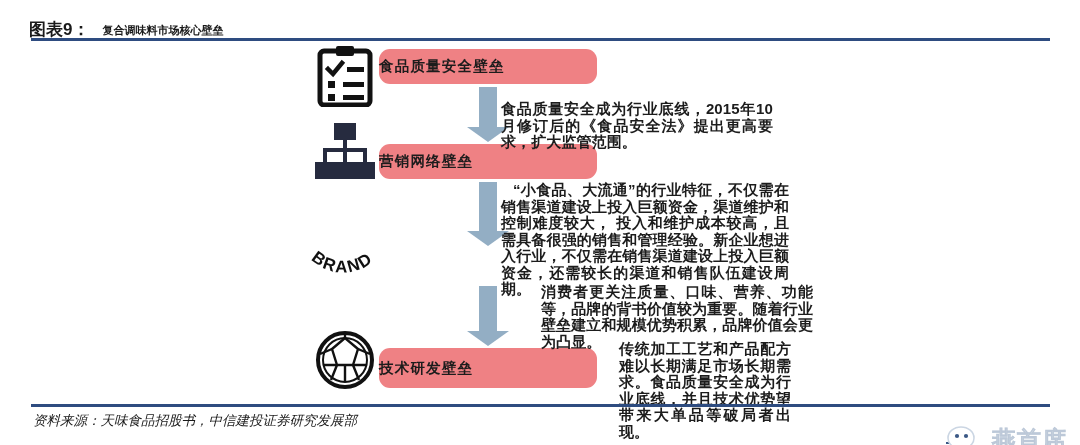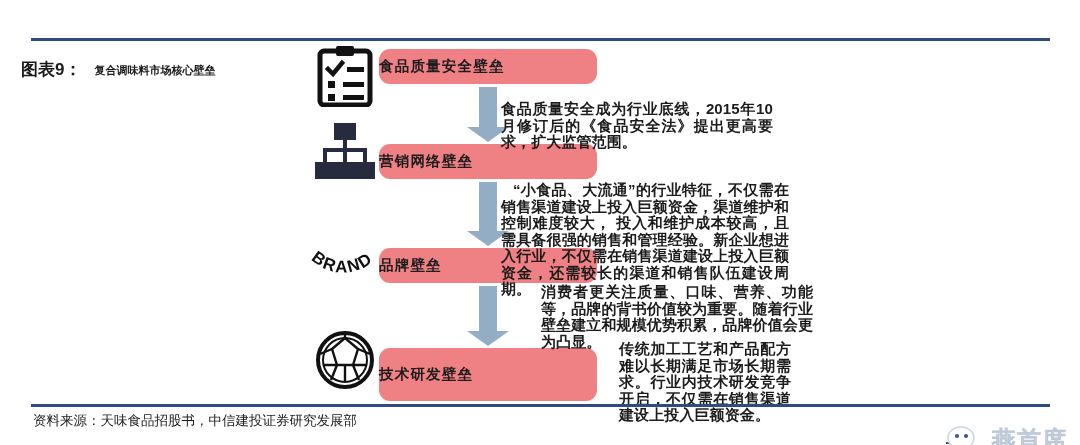--- a/index.html
+++ b/index.html
@@ -20,27 +20,26 @@
     position: absolute;
     left: 0; top: 0;
     width: 1080px;
     height: 445px;
     background: #ffffff;
   }
 
   
   .title-row {
     position: absolute;
-    left: 21px;
+    left: 29px;
     top: 14px;
     width: 1020px;
     height: 26px;
     display: flex;
     align-items: flex-end;
-    margin-top: 40px;
   }
   .title-label {
     font-size: 17px;
     font-weight: bold;
     letter-spacing: 0px;
     white-space: nowrap;
     line-height: 20px;
   }
   .title-text {
     font-size: 11px;
@@ -84,21 +83,21 @@
     display: flex;
     align-items: center;
     color: #1c1c1c;
     font-size: 14.5px;
     font-weight: bold;
     letter-spacing: 1.2px;
   }
   .pink-box.b1 { left: 348px; top:  8px; width: 218px; height: 35px; }
   .pink-box.b2 { left: 348px; top: 103px; width: 218px; height: 35px; }
   .pink-box.b3 { left: 348px; top: 207px; width: 218px; height: 35px; }
-  .pink-box.b4 { left: 348px; top: 307px; width: 218px; height: 53px; }
+  .pink-box.b4 { left: 348px; top: 307px; width: 218px; height: 40px; }
 
   
   .arrow {
     position: absolute;
     width: 42px;
   }
   .arrow .shaft {
     position: absolute;
     left: 12px;
     top: 0;
@@ -172,20 +171,21 @@
     line-height: 26px;
     -webkit-text-stroke: 0.4px #b9c6d6;
   }
 
   
   .footer-source {
     position: absolute;
     left: 33px;
     top: 412px;
     font-size: 13.5px;
+    font-style: italic;
     font-family: "Liberation Serif", "DejaVu Serif", serif;
     color: #1a1a1a;
     white-space: nowrap;
   }
 </style>
 </head>
 <body>
 
 <div class="figure-root">
 
@@ -245,44 +245,41 @@
         <path d="M9 36 L23 36 M53 36 L39 36 M31 9 L31 4" fill="none" stroke="#111111" stroke-width="2.4"></path>
       </svg>
     </div>
 
     <div class="pink-box b1">
       <span>食品质量安全壁垒</span>
     </div>
     <div class="pink-box b2">
       <span>营销网络壁垒</span>
     </div>
-    <div class="pink-box b3">
-      <span>品牌壁垒</span>
-    </div>
     <div class="pink-box b4">
       <span>技术研发壁垒</span>
     </div>
 
     <div class="arrow a1">
       <div class="shaft"></div>
       <div class="head"></div>
     </div>
     <div class="arrow a2">
       <div class="shaft"></div>
       <div class="head"></div>
     </div>
     <div class="arrow a3">
       <div class="shaft"></div>
       <div class="head"></div>
     </div>
 
     <div class="desc d1">食品质量安全成为行业底线，2015年10月修订后的《食品安全法》提出更高要求，扩大监管范围。</div>
     <div class="desc d2">“小食品、大流通”的行业特征，不仅需在销售渠道建设上投入巨额资金，渠道维护和控制难度较大， 投入和维护成本较高，且需具备很强的销售和管理经验。新企业想进入行业，不仅需在销售渠道建设上投入巨额资金，还需较长的渠道和销售队伍建设周期。</div>
     <div class="desc d3">消费者更关注质量、口味、营养、功能等，品牌的背书价值较为重要。随着行业壁垒建立和规模优势积累，品牌价值会更为凸显。</div>
-    <div class="desc d4">传统加工工艺和产品配方难以长期满足市场长期需求。行业内技术研发竞争开启，不仅需在销售渠道建设上投入巨额资金。</div>
+    <div class="desc d4">传统加工工艺和产品配方难以长期满足市场长期需求。食品质量安全成为行业底线，并且技术优势望带来大单品等破局者出现。</div>
 
     <div class="watermark">
       <svg width="42" height="34" viewBox="0 0 42 34" aria-hidden="true">
         <path d="M1 20 C1 20 8 20 12 20" stroke="#31507f" stroke-width="2" fill="none"></path>
         <ellipse cx="16" cy="15" rx="13" ry="11" fill="#ffffff" stroke="#c9d4e2" stroke-width="1.6"></ellipse>
         <path d="M10 25 L8 31 L15 26 Z" fill="#ffffff" stroke="#c9d4e2" stroke-width="1.6"></path>
         <circle cx="12" cy="13" r="2.1" fill="#31507f"></circle>
         <circle cx="21" cy="13" r="2.1" fill="#31507f"></circle>
       </svg>
       <span class="wm-text">燕首席</span>

